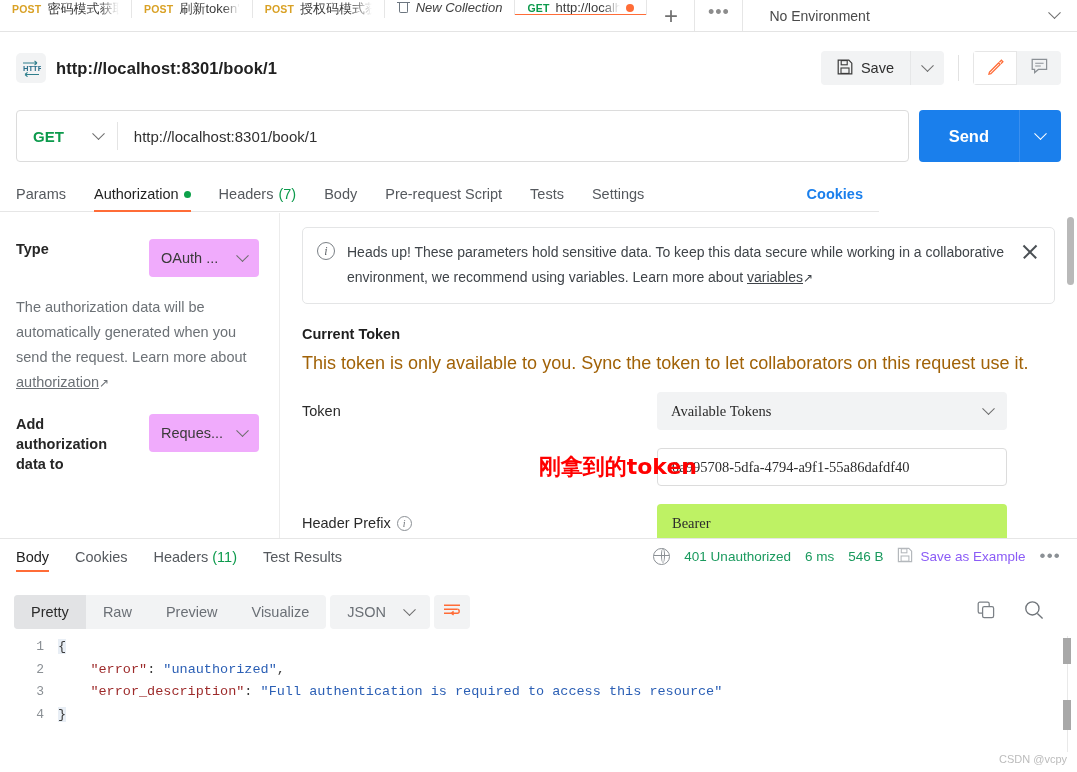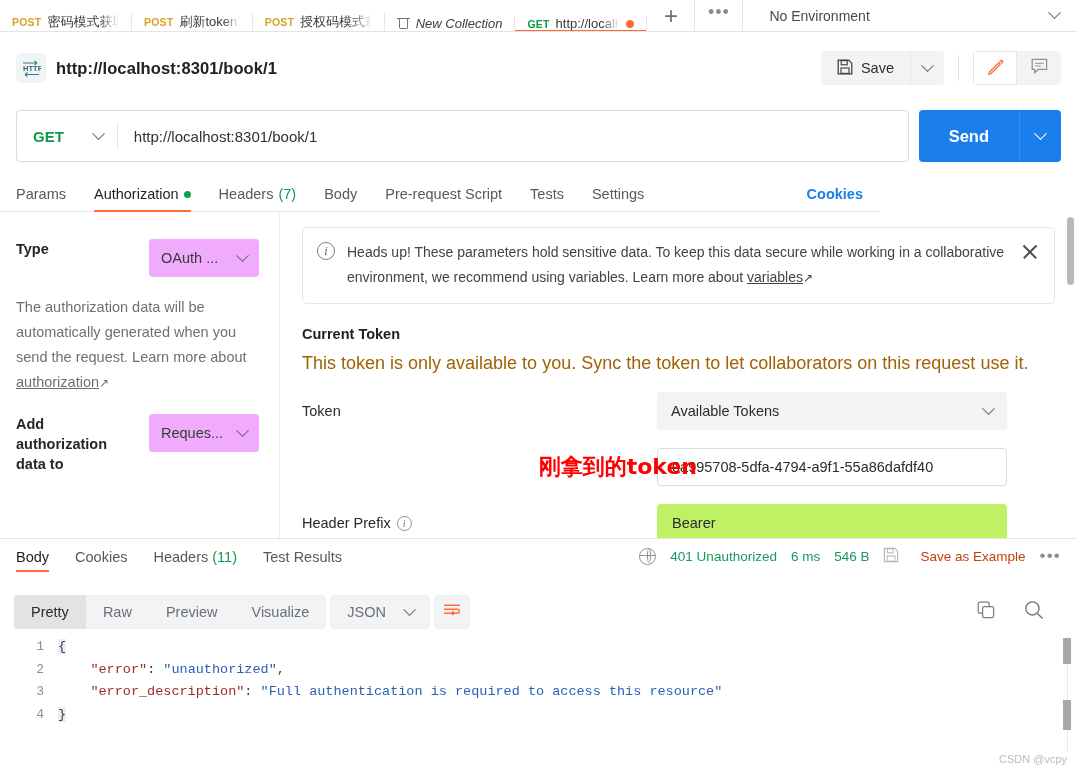--- a/index.html
+++ b/index.html
@@ -221,21 +221,21 @@
   .sec-title { margin-top:22px; font-size:14.5px; font-weight:bold; color:#1f1f1f; }
   .sec-sub { margin-top:11px; font-size:18px; color:#a16207; }
 
   .field-row {
     margin-top:18px; display:flex; align-items:center; position:relative;
   }
   .field-label {
     width:355px; flex:none; font-size:14.5px; color:#2a2a2a;
     display:flex; align-items:center; gap:6px;
   }
-  .field-ctl { flex:1; max-width:350px; }
+  .field-ctl { flex:1; max-width:350px;font-family:Liberation Serif, serif; }
   .sel-box {
     height:38px; background:#f2f3f4; border-radius:4px;
     display:flex; align-items:center; justify-content:space-between;
     padding:0 14px; font-size:14.5px; color:#2c2c2c;
   }
   .inp-box {
     height:38px; background:#fff; border:1px solid #dcdcdc; border-radius:4px;
     display:flex; align-items:center; padding:0 14px; font-size:14.5px; color:#2c2c2c;
   }
   .inp-box.flat { background:#bef264; border-color:transparent; }
@@ -270,21 +270,21 @@
   .resp-tab.active { color:#1f1f1f; }
   .resp-tab.active::after {
     content:""; position:absolute; left:0; right:0; bottom:0; height:2.5px; background:#ff6c37;
   }
   .resp-tab .cnt { color:#0c9a4c; }
   .resp-meta {
     margin-left:auto; display:flex; align-items:center; gap:14px; padding-bottom:6px;
     font-size:13.5px;
   }
   .resp-meta .stat { color:#1a9a5e; }
-  .resp-meta .muted { color:#c2410c; display:flex; align-items:center; gap:21px; }
+  .resp-meta .muted { color:#8b5cf6; display:flex; align-items:center; gap:7px; }
   .globe {
     width:17px; height:17px; border-radius:50%; border:1.3px solid #8a8f94; position:relative;
   }
   .globe::before {
     content:""; position:absolute; left:6.5px; top:-0.5px; width:2px; height:15px;
     border-left:1.2px solid #8a8f94; border-right:1.2px solid #8a8f94;
     border-radius:50%;
   }
   .globe::after {
     content:""; position:absolute; left:-0.5px; top:6.6px; width:15px; height:1.2px; background:#8a8f94;
@@ -337,21 +337,21 @@
     position:absolute; right:10px; bottom:7px;
     font-size:11px; color:#bcbcbc;
   }
 </style>
 </head>
 <body>
 
 <div id="app">
 
   <div class="tabstrip">
-    <div id="tabstrip-tabs" style="display:flex;align-items:flex-end;">
+    <div id="tabstrip-tabs" style="display:flex;align-items:flex-start;">
         <div class="req-tab fade">
           <span class="method m-post">POST</span>
           <span class="tabname">密码模式获取</span>
         </div>
         <div class="req-tab fade">
           <span class="method m-post">POST</span>
           <span class="tabname">刷新token'</span>
         </div>
         <div class="req-tab fade">
           <span class="method m-post">POST</span>

